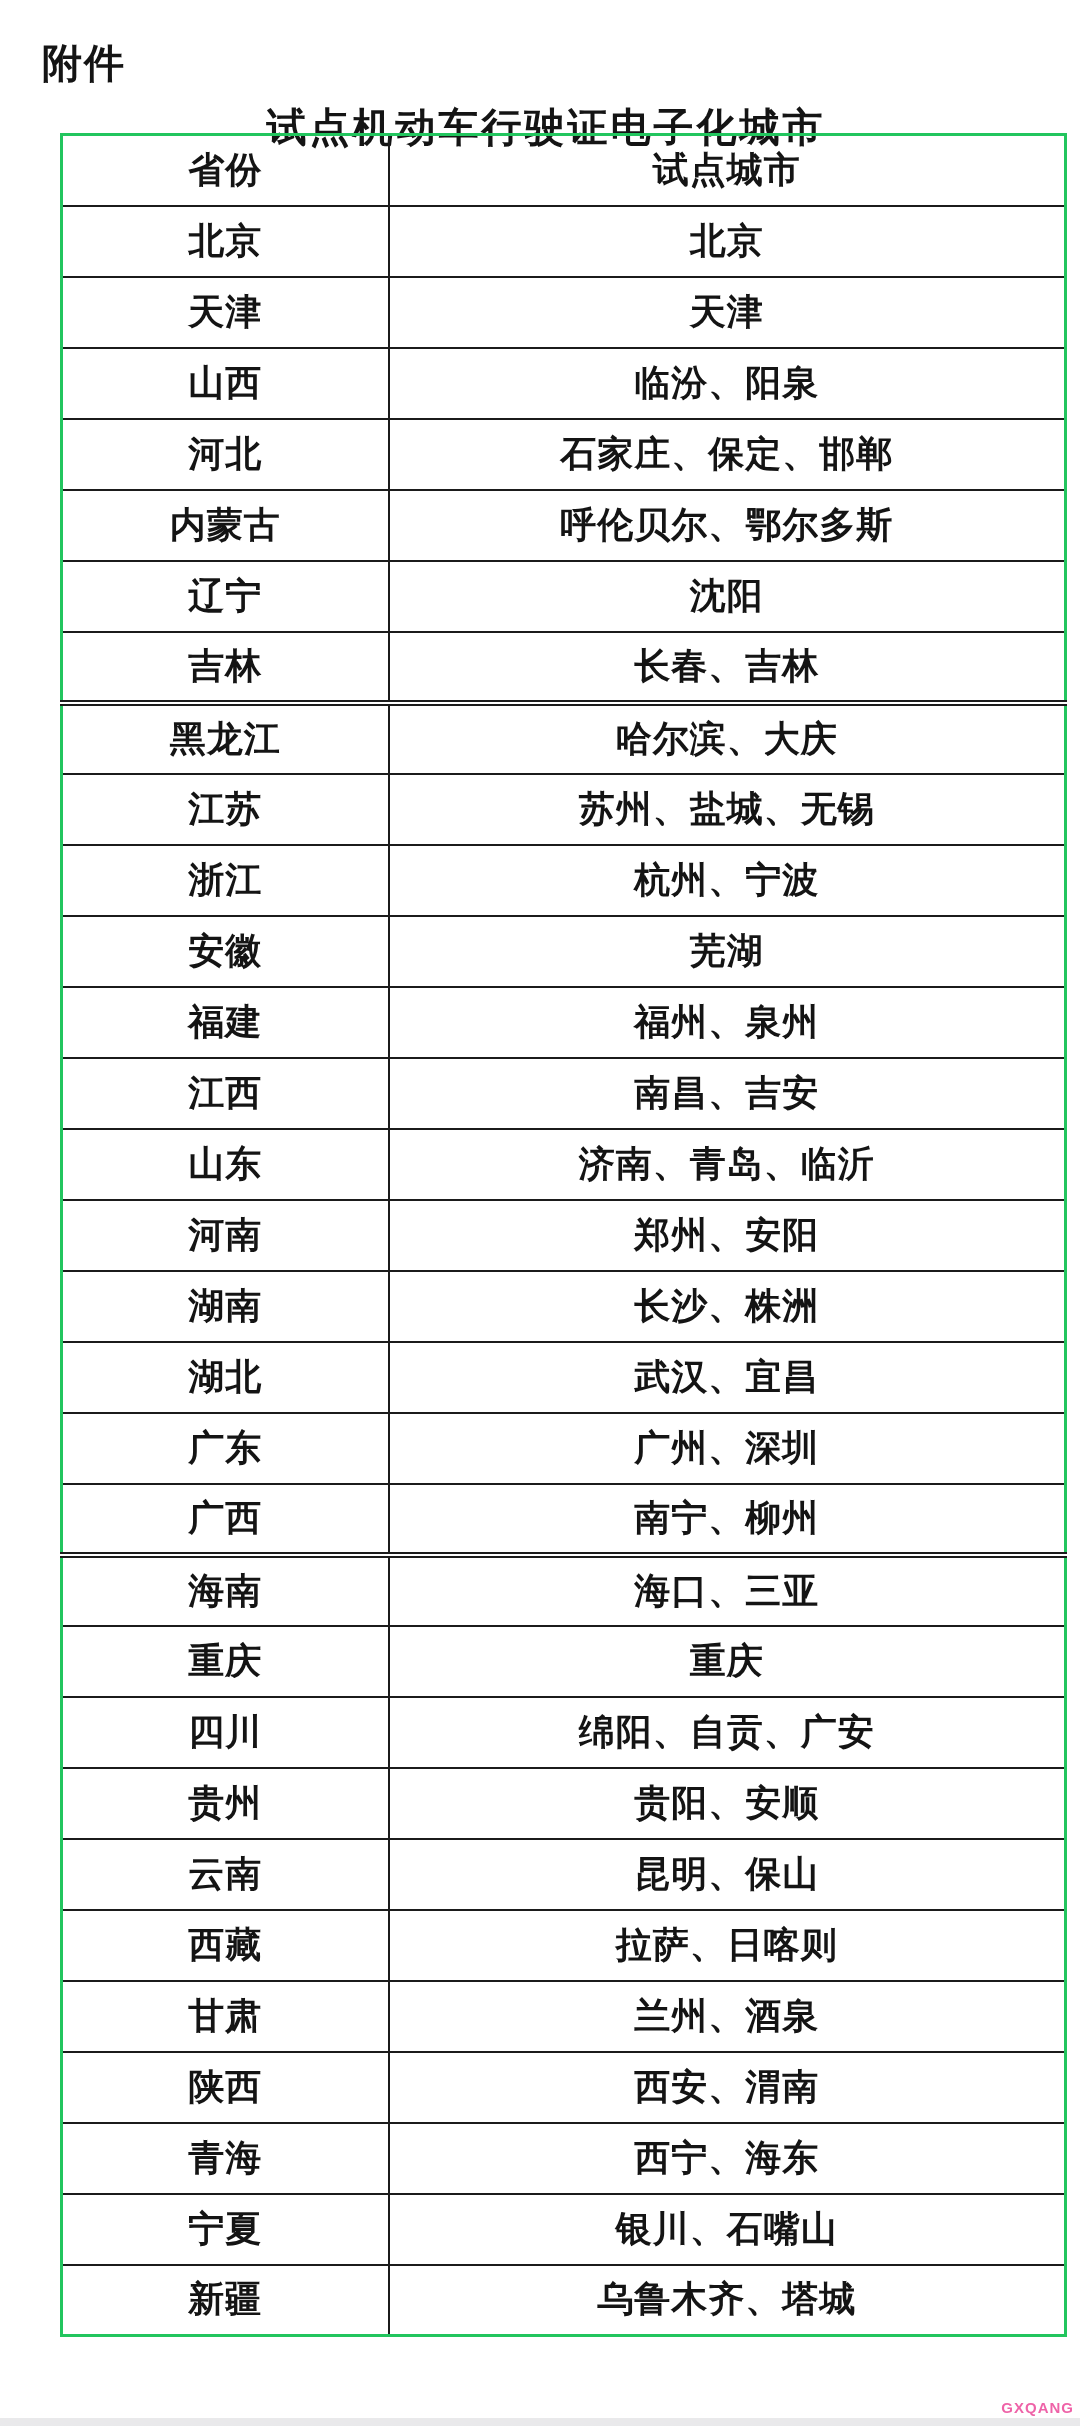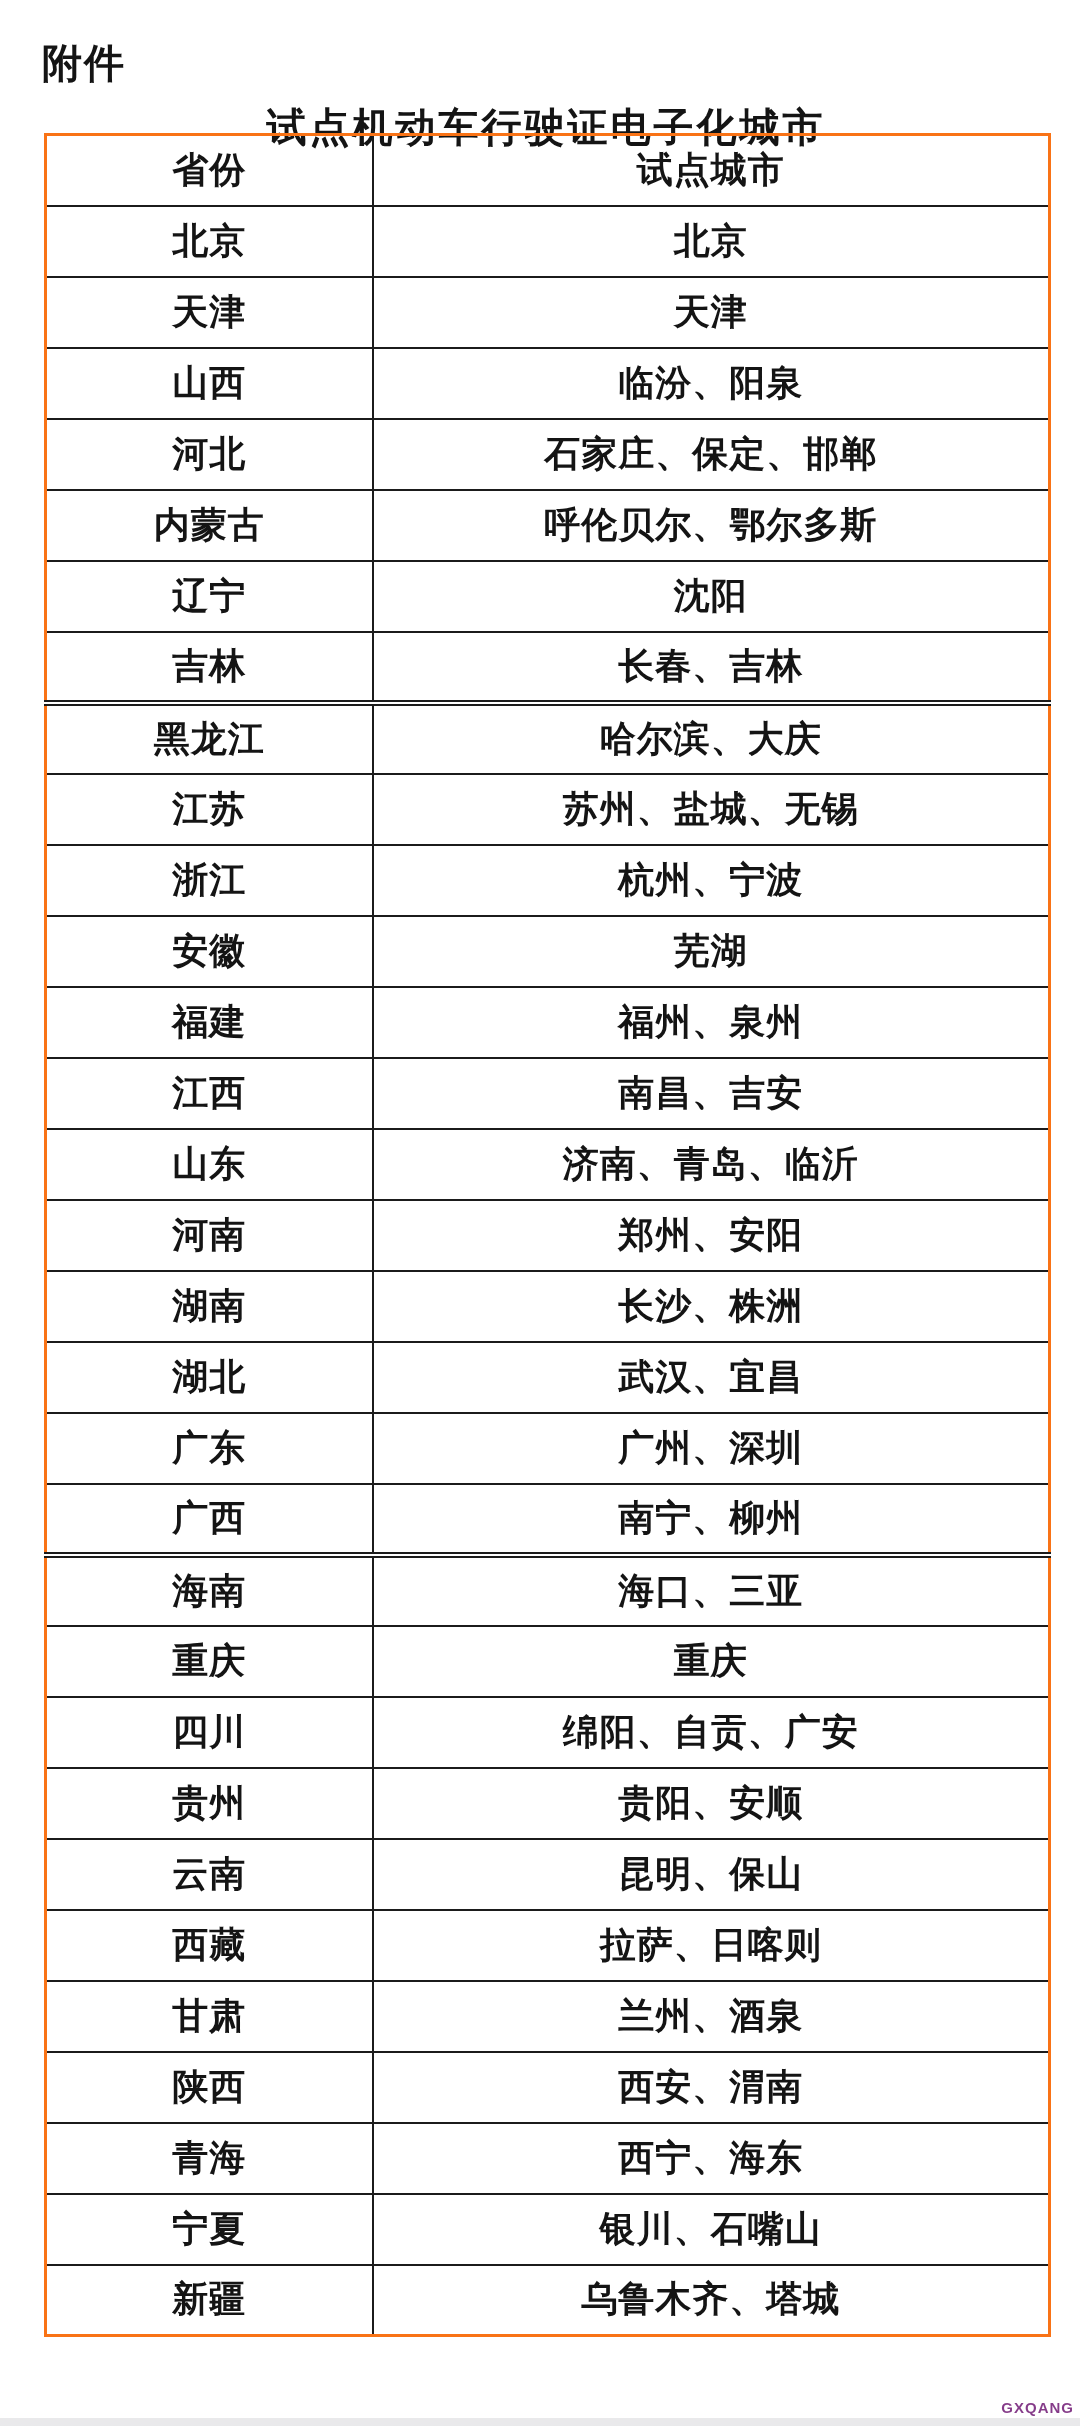--- a/index.html
+++ b/index.html
@@ -30,26 +30,26 @@
     width: 1004px;
     text-align: center;
     font-size: 40px;
     font-weight: 700;
     letter-spacing: 3px;
     white-space: nowrap;
     margin-top: 16px;
   }
   table.pilot-table {
     position: absolute;
-    left: 44px;
+    left: 60px;
     top: 133px;
     width: 1004px;
     border-collapse: collapse;
     table-layout: fixed;
-    border: 3px solid #f97316;
+    border: 3px solid #22c55e;
   }
   table.pilot-table col.col-province { width: 327px; }
   table.pilot-table col.col-cities   { width: 677px; }
   table.pilot-table th,
   table.pilot-table td {
     border: 2px solid #1b1b1b;
     text-align: center;
     vertical-align: middle;
     font-size: 36px;
     font-weight: 700;
@@ -61,21 +61,21 @@
   table.pilot-table tr { height: 71px; }
   table.pilot-table tr.page-break td {
     border-top: 6px double #1b1b1b;
   }
   .watermark {
     position: absolute;
     right: 6px;
     top: 2399px;
     font-size: 15px;
     font-weight: 700;
-    color: #701a75;
+    color: #ec4899;
     letter-spacing: 1px;
     opacity: 0.85;
   }
   .bottom-strip {
     position: absolute;
     left: 0;
     bottom: 0;
     width: 1080px;
     height: 8px;
     background: #e9e9eb;

